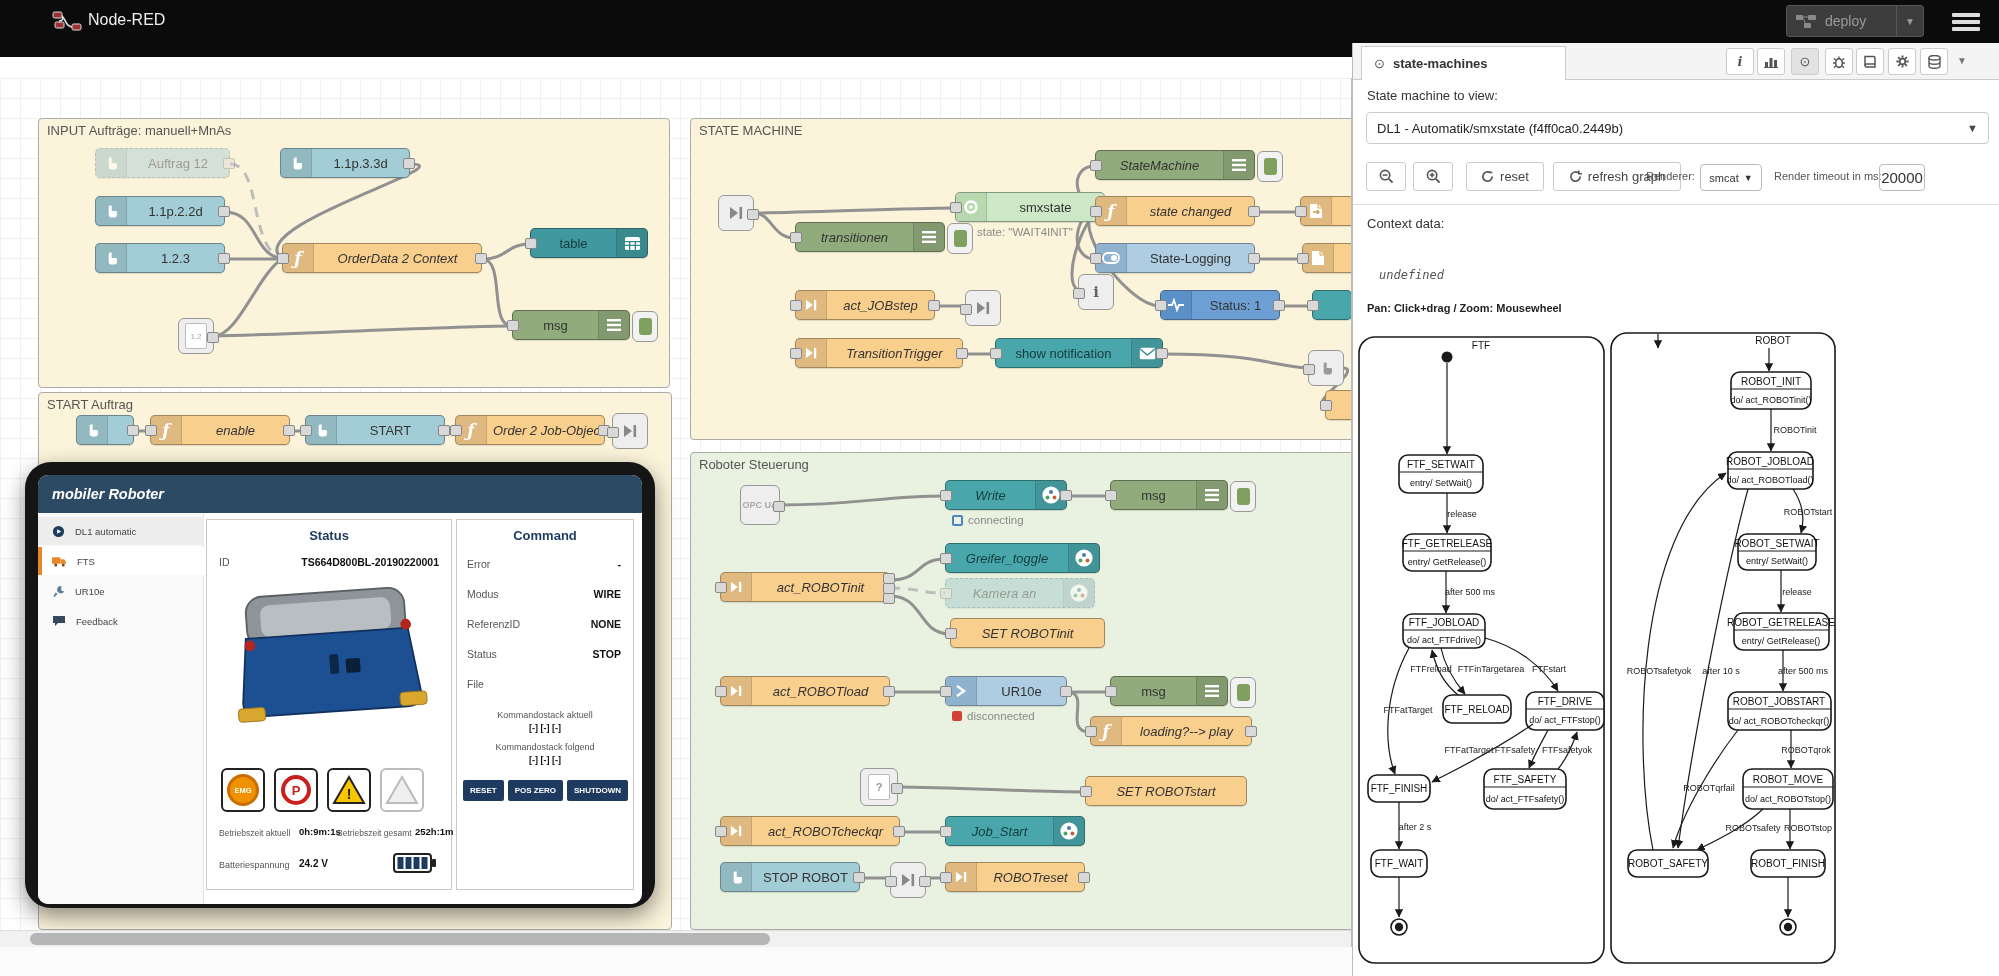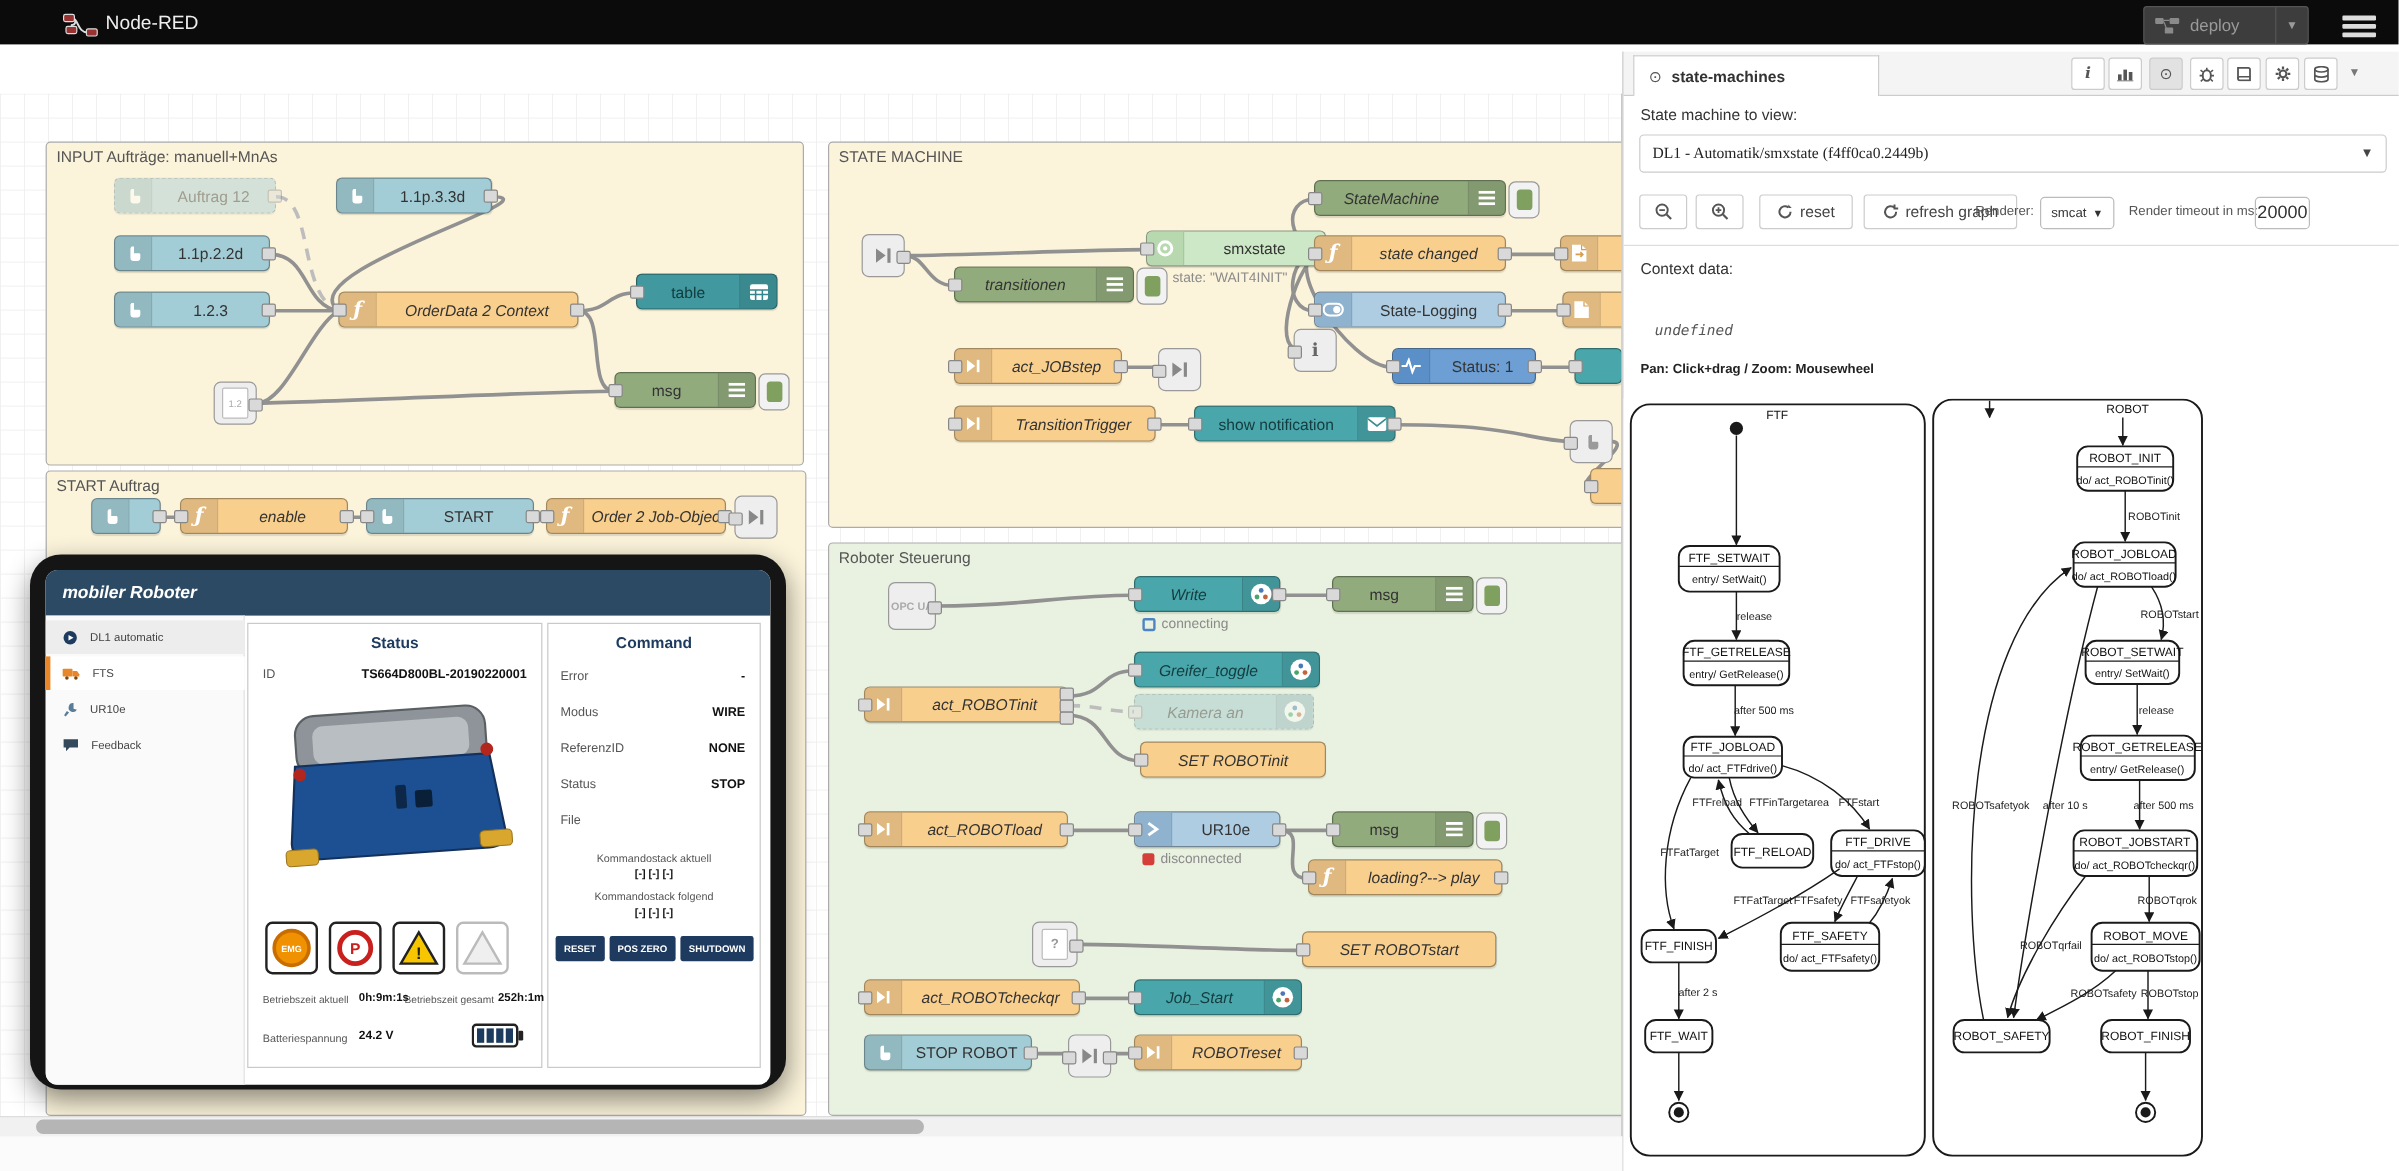--- a/index.html
+++ b/index.html
@@ -1,20 +1,20 @@
 <!DOCTYPE html>
 <html><head>
 <meta charset="utf-8">
 <style>
   html,body{margin:0;padding:0;background:#fff;font-family:"Liberation Sans",sans-serif;}
   #page{position:relative;width:1999px;height:976px;overflow:hidden;background:#fff;}
   .abs{position:absolute;}
 
   
-  #hdr{position:absolute;left:0;top:0;width:1999px;height:37px;background:#0b0b0b;color:#eee;}
+  #hdr{position:absolute;left:0;top:0;width:1999px;height:57px;background:#0b0b0b;color:#eee;}
   #hdr .title{position:absolute;left:88px;top:11px;font-size:16px;color:#eee;}
   #deploy{position:absolute;left:1786px;top:5px;width:138px;height:32px;background:#3d3d3d;border:1px solid #555;border-radius:3px;display:flex;align-items:center;box-sizing:border-box;}
   #deploy .dlbl{color:#9a9a9a;font-size:14px;margin-left:8px;text-align:center;}
   #deploy .caret{margin-left:auto;width:26px;height:100%;border-left:1px solid #555;display:flex;align-items:center;justify-content:center;color:#9a9a9a;font-size:10px;}
   #burger{position:absolute;left:1950px;top:10px;width:32px;height:24px;cursor:pointer;}
   #burger i{display:block;height:4px;background:#ddd;margin:3px 2px;border-radius:1px;}
 
   
   #tabbar{position:absolute;left:0;top:43px;width:1352px;height:35px;background:#f4f4f4;border-bottom:1px solid #bbb;box-sizing:border-box;}
   .ftab{position:absolute;top:3px;height:32px;background:#efefef;border:1px solid #ccc;border-bottom:none;box-sizing:border-box;font-size:13.5px;color:#666;display:flex;align-items:center;padding-left:14px;}
@@ -80,21 +80,21 @@
   .dbtn{background:#1e3a5f;color:#fff;font-size:8px;font-weight:bold;border:none;padding:6px 7px;border-radius:2px;}
 
   
   #sidebar{position:absolute;left:1352px;top:43px;width:647px;height:933px;background:#fff;border-left:1px solid #bbb;box-sizing:border-box;}
   #sbtabs{position:absolute;left:0;top:0;width:647px;height:37px;background:#f4f4f4;border-bottom:1px solid #ccc;box-sizing:border-box;}
   #sbtab{position:absolute;left:8px;top:3px;width:205px;height:34px;background:#fff;border:1px solid #ccc;border-bottom:none;display:flex;align-items:center;gap:8px;padding-left:12px;box-sizing:border-box;font-size:13px;font-weight:bold;color:#333;}
   .tbtn{position:absolute;top:5px;width:28px;height:27px;background:#fff;border:1px solid #ccc;border-radius:3px;display:flex;align-items:center;justify-content:center;box-sizing:border-box;color:#555;font-size:13px;}
   .tbtn.on{background:#e2e2e2;}
   #sbody{position:absolute;left:0;top:37px;width:647px;height:896px;background:#fff;}
   .sb-label{position:absolute;font-size:13px;color:#333;}
-  #mselect{position:absolute;left:13px;top:32px;width:623px;height:32px;border:1px solid #ccc;border-radius:4px;background:#fff;display:flex;align-items:center;font-size:13px;color:#222;padding:0 10px;box-sizing:border-box;font-family:Liberation Serif, serif;}
+  #mselect{position:absolute;left:13px;top:32px;width:623px;height:32px;border:1px solid #ccc;border-radius:4px;background:#fff;display:flex;align-items:center;font-size:13px;color:#222;padding:0 10px;box-sizing:border-box;}
   #mselect .car{margin-left:auto;color:#444;font-size:11px;}
   .sbtn{position:absolute;top:82px;height:29px;background:#fff;border:1px solid #ccc;border-radius:3px;display:flex;align-items:center;justify-content:center;gap:6px;font-size:13px;color:#444;box-sizing:border-box;padding:0 10px;}
   .mini{font-size:11px;color:#555;}
   #rsel{position:absolute;left:347px;top:84px;width:60px;height:25px;border:1px solid #bbb;border-radius:4px;font-size:11px;display:flex;align-items:center;justify-content:center;gap:5px;color:#333;}
   #tmo{position:absolute;left:526px;top:84px;width:44px;height:25px;border:1px solid #bbb;border-radius:4px;font-size:15px;display:flex;align-items:center;justify-content:center;color:#333;}
   #ctxval{position:absolute;left:26px;top:188px;font-family:"DejaVu Sans Mono",monospace;font-style:italic;font-size:12px;color:#555;}
   #panhint{position:absolute;left:14px;top:222px;font-size:11px;font-weight:bold;color:#222;}
   #dgwrap{position:absolute;left:0;top:252px;width:647px;height:655px;background:#fff;}
   .dg-state{fill:#fff;stroke:#1a1a1a;stroke-width:1.6;}
   .dg-edge{fill:none;stroke:#1a1a1a;stroke-width:1.2;}

